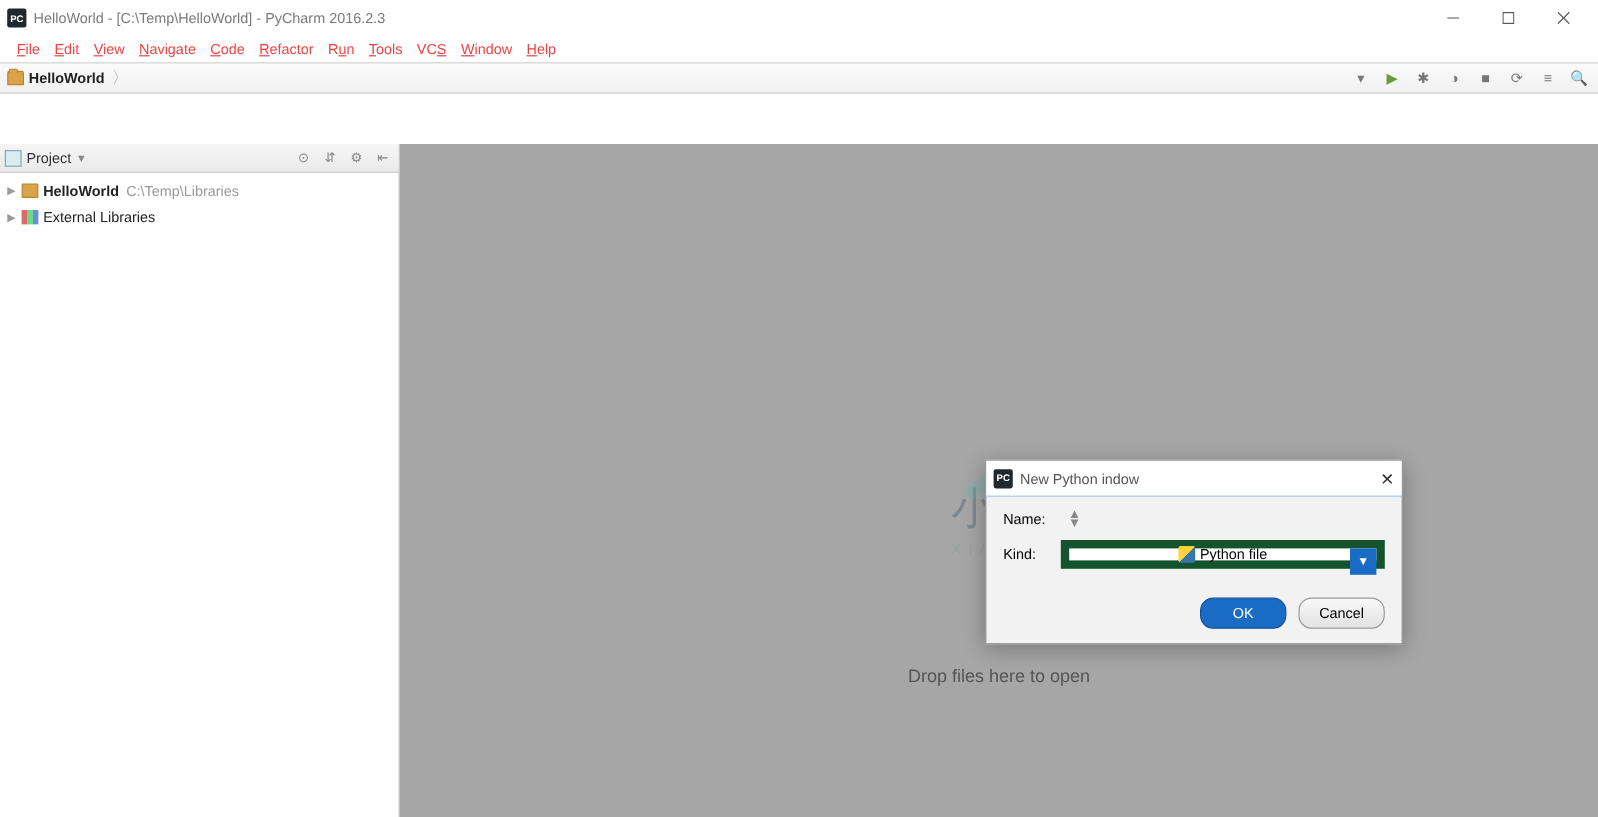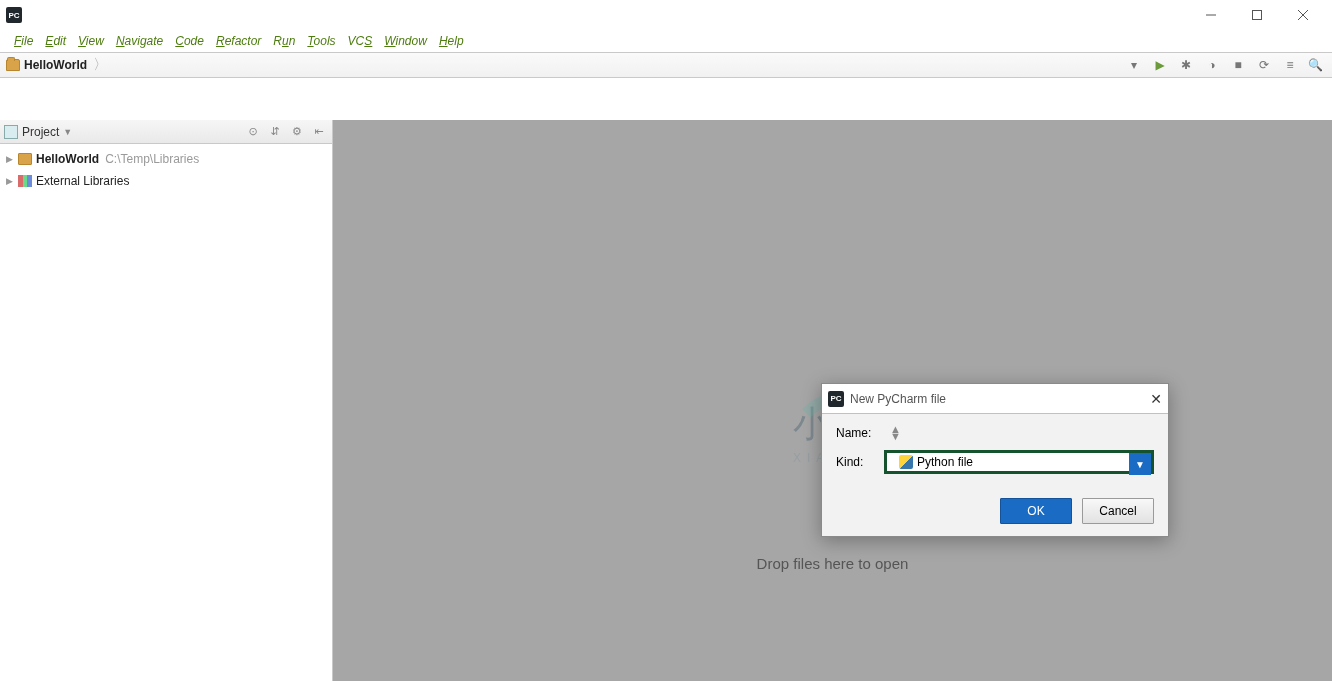--- a/index.html
+++ b/index.html
@@ -8,21 +8,21 @@
 
 .titlebar { height: 30px; background: #fff; display: flex; align-items: center; padding: 0 6px; color: #7a7a7a; font-size: 12px; }
 .titlebar .app-icon { width: 16px; height: 16px; background: #21282d; color: #fff; font-size: 8px; font-weight: bold; display: flex; align-items: center; justify-content: center; margin-right: 6px; border-radius:2px;}
 .titlebar .title-text { flex: 0 0 auto; }
 .titlebar .spacer { flex: 1; }
 .winbtn { width: 46px; height: 30px; display: flex; align-items: center; justify-content: center; color: #555; cursor: pointer; }
 .winbtn svg { width: 10px; height: 10px; }
 
 
 .menubar { height: 23px; background: #fff; border-bottom: 1px solid #c9c9c9; display: flex; align-items: center; padding: 0 8px; font-size: 12px; }
-.menubar .item { padding: 2px 6px; cursor: pointer; color: #4d7c0f; font-style: italic; }
+.menubar .item { padding: 2px 6px; cursor: pointer; color: #ef4444; }
 .menubar .item .ul { text-decoration: underline; }
 
 
 .navbar { height: 25px; background: linear-gradient(#fafafa,#f1f1f1); border-bottom: 1px solid #c9c9c9; display: flex; align-items: center; padding: 0 6px; font-size: 12px; }
 .navbar .folder-ico { width:14px; height:12px; background:#d9a34a; border:1px solid #b8862f; border-radius:2px 2px 0 0; margin-right:4px; position:relative;}
 .navbar .folder-ico:before{content:"";position:absolute;top:-3px;left:0;width:6px;height:3px;background:#d9a34a;border:1px solid #b8862f;border-bottom:none;border-radius:2px 2px 0 0;}
 .navbar .crumb { font-weight: bold; color:#222; padding-right:6px;}
 .navbar .chev { color:#aaa; font-size:14px; margin-right:4px;}
 .navbar .right { margin-left:auto; display:flex; align-items:center; gap:6px; color:#777;}
 .navbar .tb-btn{width:20px;height:20px;display:flex;align-items:center;justify-content:center;cursor:pointer;}
@@ -54,44 +54,45 @@
 
 .dialog{position:absolute;left:488px;top:263px;width:348px;background:#f2f2f2;border:1px solid #8a8a8a;box-shadow:0 4px 18px rgba(0,0,0,.3);}
 .dlg-title{height:30px;display:flex;align-items:center;padding:0 6px;font-size:12px;color:#555;border-bottom:1px solid #a5c7e8;background:#fff;}
 .dlg-title .app-icon{width:16px;height:16px;background:#21282d;color:#fff;font-size:8px;font-weight:bold;display:flex;align-items:center;justify-content:center;margin-right:6px;border-radius:2px;}
 .dlg-title .close{margin-left:auto;cursor:pointer;color:#333;font-size:14px;}
 .dlg-body{padding:12px 14px 6px 14px;font-size:12px;}
 .dlg-row{display:flex;align-items:center;margin-bottom:10px;}
 .dlg-row label{width:48px;color:#000000;}
 .dlg-row .field{flex:1;}
 .dlg-row input[type=text]{width:100%;height:24px;border:1px solid #7aa7d6;padding:0 6px;font-size:12px;background:#fff;}
-.dlg-row .combo{flex:1;height:24px;border:3px solid #14532d;background:#fff;display:flex;align-items:center;padding:0 12px;position:relative;}
+.dlg-row .combo{flex:1;height:24px;border:7px solid #14532d;background:#fff;display:flex;align-items:center;padding:0 12px;position:relative;justify-content:center;}
 .dlg-row .combo .py-ico{width:14px;height:14px;margin-right:4px;background:linear-gradient(135deg,#ffd43b 50%,#3776ab 50%);border-radius:2px;}
 .dlg-row .combo .dd{position:absolute;right:0;top:0;width:22px;height:22px;background:#1a6bc4;color:#fff;display:flex;align-items:center;justify-content:center;font-size:10px;}
 .dlg-row .updown{margin-left:6px;color:#888;font-size:11px;display:flex;flex-direction:column;line-height:7px;}
 .dlg-btns{display:flex;justify-content:flex-end;gap:10px;padding:8px 14px 12px 14px;}
-.btn{min-width:72px;height:26px;border:1px solid #9a9a9a;background:linear-gradient(#f8f8f8,#e2e2e2);font-size:12px;cursor:pointer;border-radius:1px;}
+.btn{min-width:72px;height:26px;border:1px solid #9a9a9a;background:linear-gradient(#f8f8f8,#e2e2e2);font-size:12px;cursor:pointer;border-radius:11px;}
 .btn.primary{background:#1a6bc4;border-color:#14539a;color:#fff;}
 
 
 .statusbar{height:22px;background:linear-gradient(#f6f6f6,#ececec);border-top:1px solid #c9c9c9;display:flex;align-items:center;font-size:12px;color:#555;padding:0 6px;}
 .statusbar .sb-ico{width:14px;height:12px;border:1px solid #999;margin-right:6px;}
 .statusbar .sb-right{margin-left:auto;display:flex;gap:6px;color:#999;}
 
 
 .watermark{position:absolute;left:460px;top:280px;pointer-events:none;opacity:.5;font-family:"Microsoft YaHei",sans-serif;}
 .watermark .cn{font-size:36px;color:#576d7a;letter-spacing:14px;}
 .watermark .en{font-size:12px;color:#88989f;letter-spacing:6px;margin-top:2px;}
 .watermark .circ{position:absolute;left:-10px;top:-10px;width:130px;height:130px;border:12px solid #3fbfae;border-radius:50%;border-left-color:transparent;border-bottom-color:transparent;opacity:.35;}
 </style>
 </head>
 <body>
 
 <div class="titlebar">
   <div class="app-icon">PC</div>
+  <div class="title-text">HelloWorld - [C:\Temp\HelloWorld] - PyCharm 2016.2.3</div>
   <div class="spacer"></div>
   <div class="winbtn">
       <svg viewBox="0 0 10 10">
         <line x1="0" y1="5" x2="10" y2="5" stroke="#555" stroke-width="1"></line>
       </svg>
     </div>
   <div class="winbtn">
       <svg viewBox="0 0 10 10">
         <rect x="0.5" y="0.5" width="9" height="9" fill="none" stroke="#555"></rect>
       </svg>
@@ -167,21 +168,21 @@
     <div class="watermark">
       <div class="circ"></div>
       <div class="cn">小牛知识库</div>
       <div class="en">XIAO NIU ZHI SHI KU</div>
     </div>
     <div class="drop-hint">Drop files here to open</div>
 
     <div class="dialog">
       <div class="dlg-title">
         <div class="app-icon">PC</div>
-        <span>New PyCharm file</span>
+        <span>New Python indow</span>
         <span class="close">✕</span>
       </div>
       <div class="dlg-body">
         <div class="dlg-row">
           <label>Name:</label>
           <div class="updown">
               <span>▲</span>
               <span>▼</span>
             </div>
         </div>

